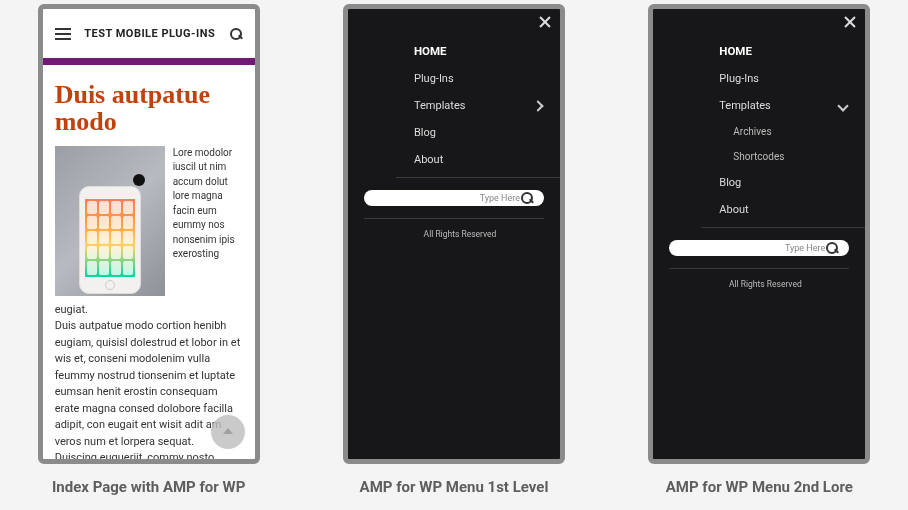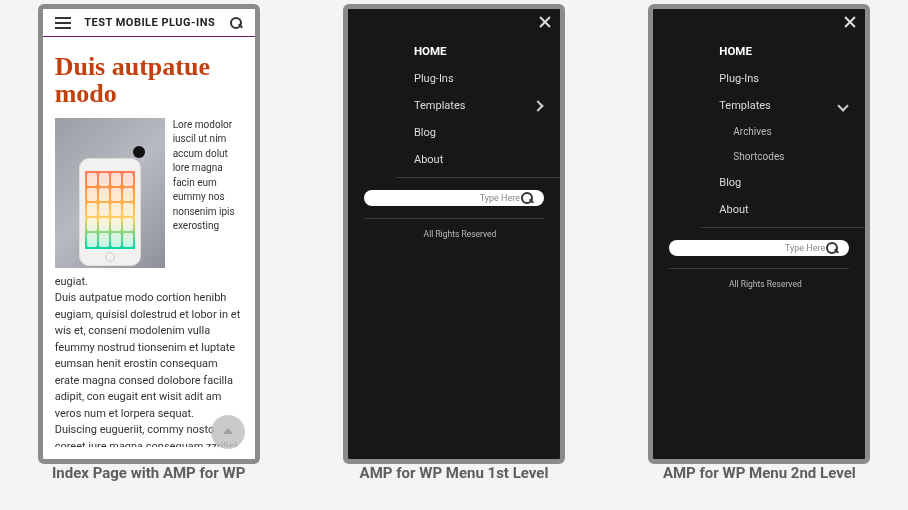--- a/index.html
+++ b/index.html
@@ -27,34 +27,35 @@
   .phone {
     width: 222px;
     height: 460px;
     border: 5px solid #8b8b8b;
     border-radius: 6px;
     background: #fff;
     position: relative;
     overflow: hidden;
   }
   .caption {
+    margin-top: 14px;
     font-size: 15px;
     font-weight: 700;
     color: #5e5e5e;
     text-align: left;
   }
 
   
   .p1 .topbar {
-    height: 28px;
+    height: 56px;
     display: flex;
     align-items: center;
     justify-content: space-between;
     padding: 0 12px;
-    border-bottom: 1px solid #701a75;
+    border-bottom: 7px solid #701a75;
   }
   .p1 .topbar .ham { width: 16px; height: 12px; display: flex; flex-direction: column; justify-content: space-between; cursor: pointer; }
   .p1 .topbar .ham span { display: block; height: 2px; background: #333; }
   .p1 .topbar .title { font-size: 11px; font-weight: 700; letter-spacing: .5px; color: #222; }
   .p1 .content { padding: 8px 12px 0 12px; height: calc(100% - 40px); overflow: hidden; }
   .p1 h1 { font-family: Georgia, serif; font-weight: 700; font-size: 26px; line-height: 1.05; color: #c2410c; margin: 8px 0 10px 0; }
   .p1 .row2 { display: flex; gap: 8px; margin-bottom: 6px; }
   .p1 .photo {
     width: 110px; height: 150px; flex: 0 0 110px;
     background: linear-gradient(135deg, #9b9ea4 0%, #b7bac0 50%, #8e9197 100%);
@@ -250,16 +251,16 @@
       </div>
       <div class="searchwrap">
         <div class="pill">
           <span class="ph">Type Here</span>
           <span class="magnifier"></span>
         </div>
       </div>
       <div class="sep"></div>
       <div class="foot">All Rights Reserved</div>
     </div>
-    <div class="caption">AMP for WP Menu 2nd Level</div>
+    <div class="caption">AMP for WP Menu 2nd Lore</div>
   </div>
 
 </div>
 
 </body></html>

